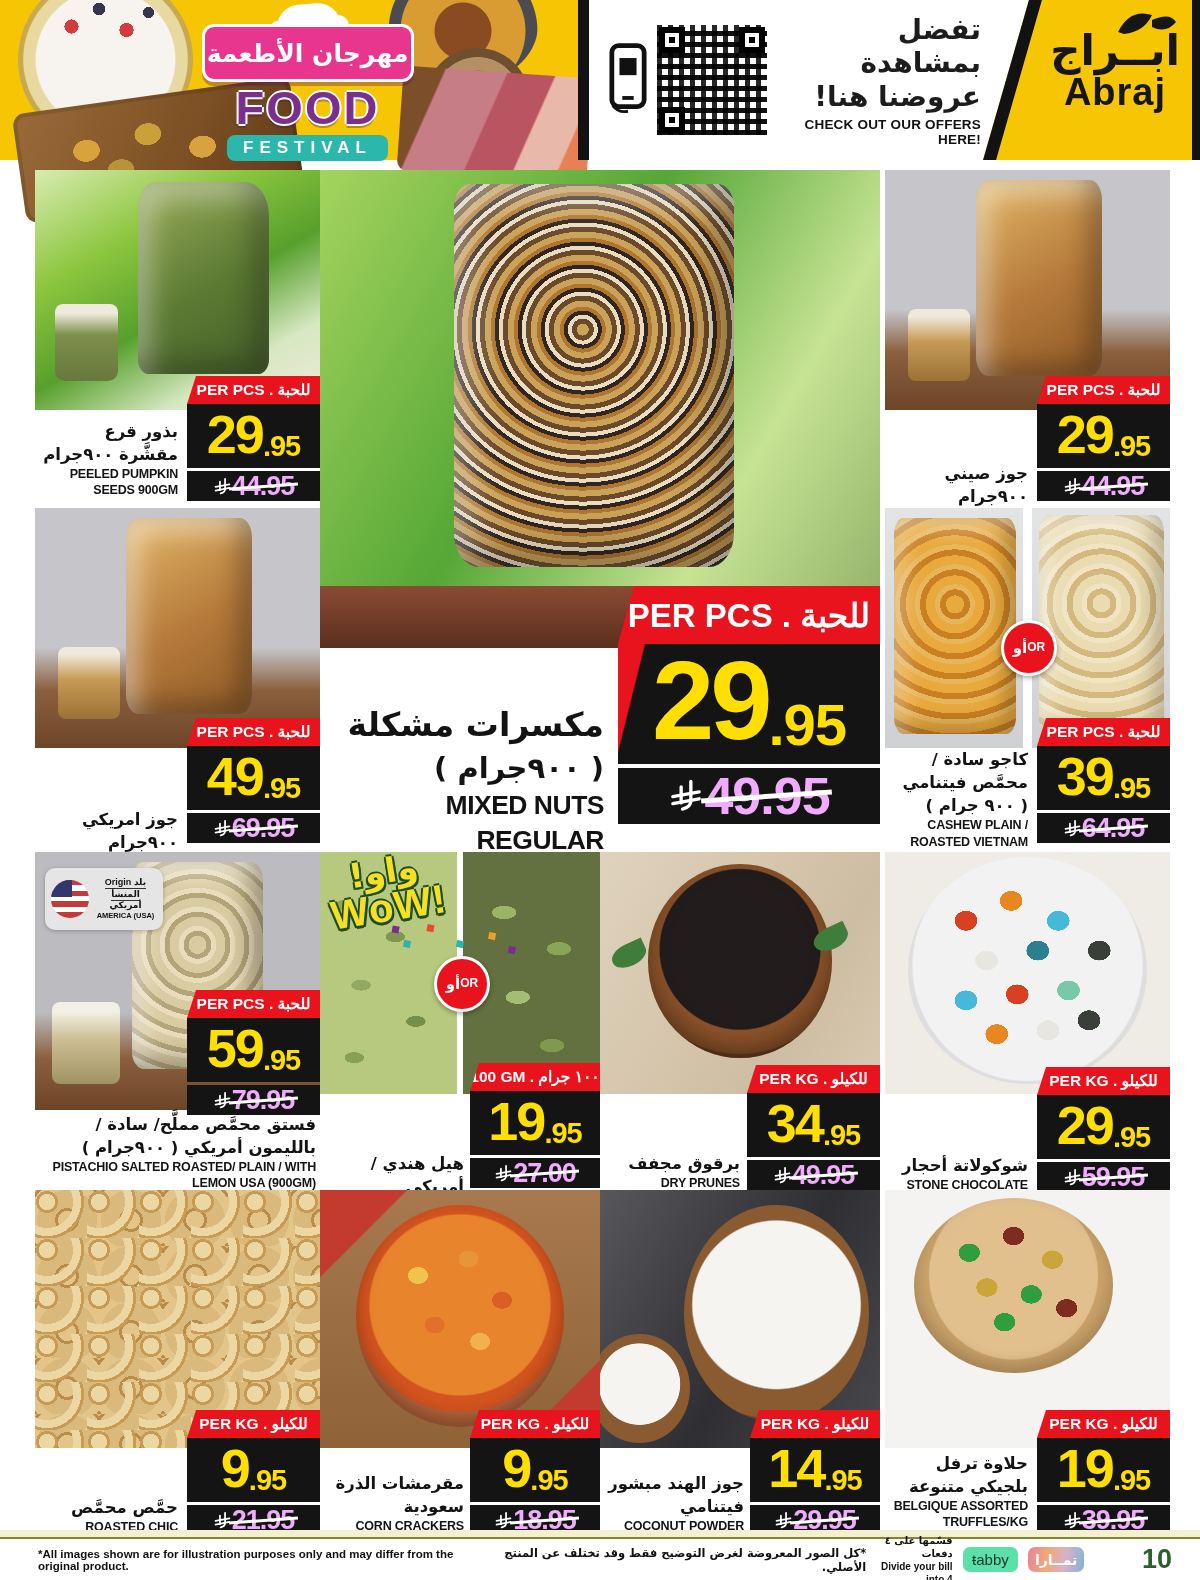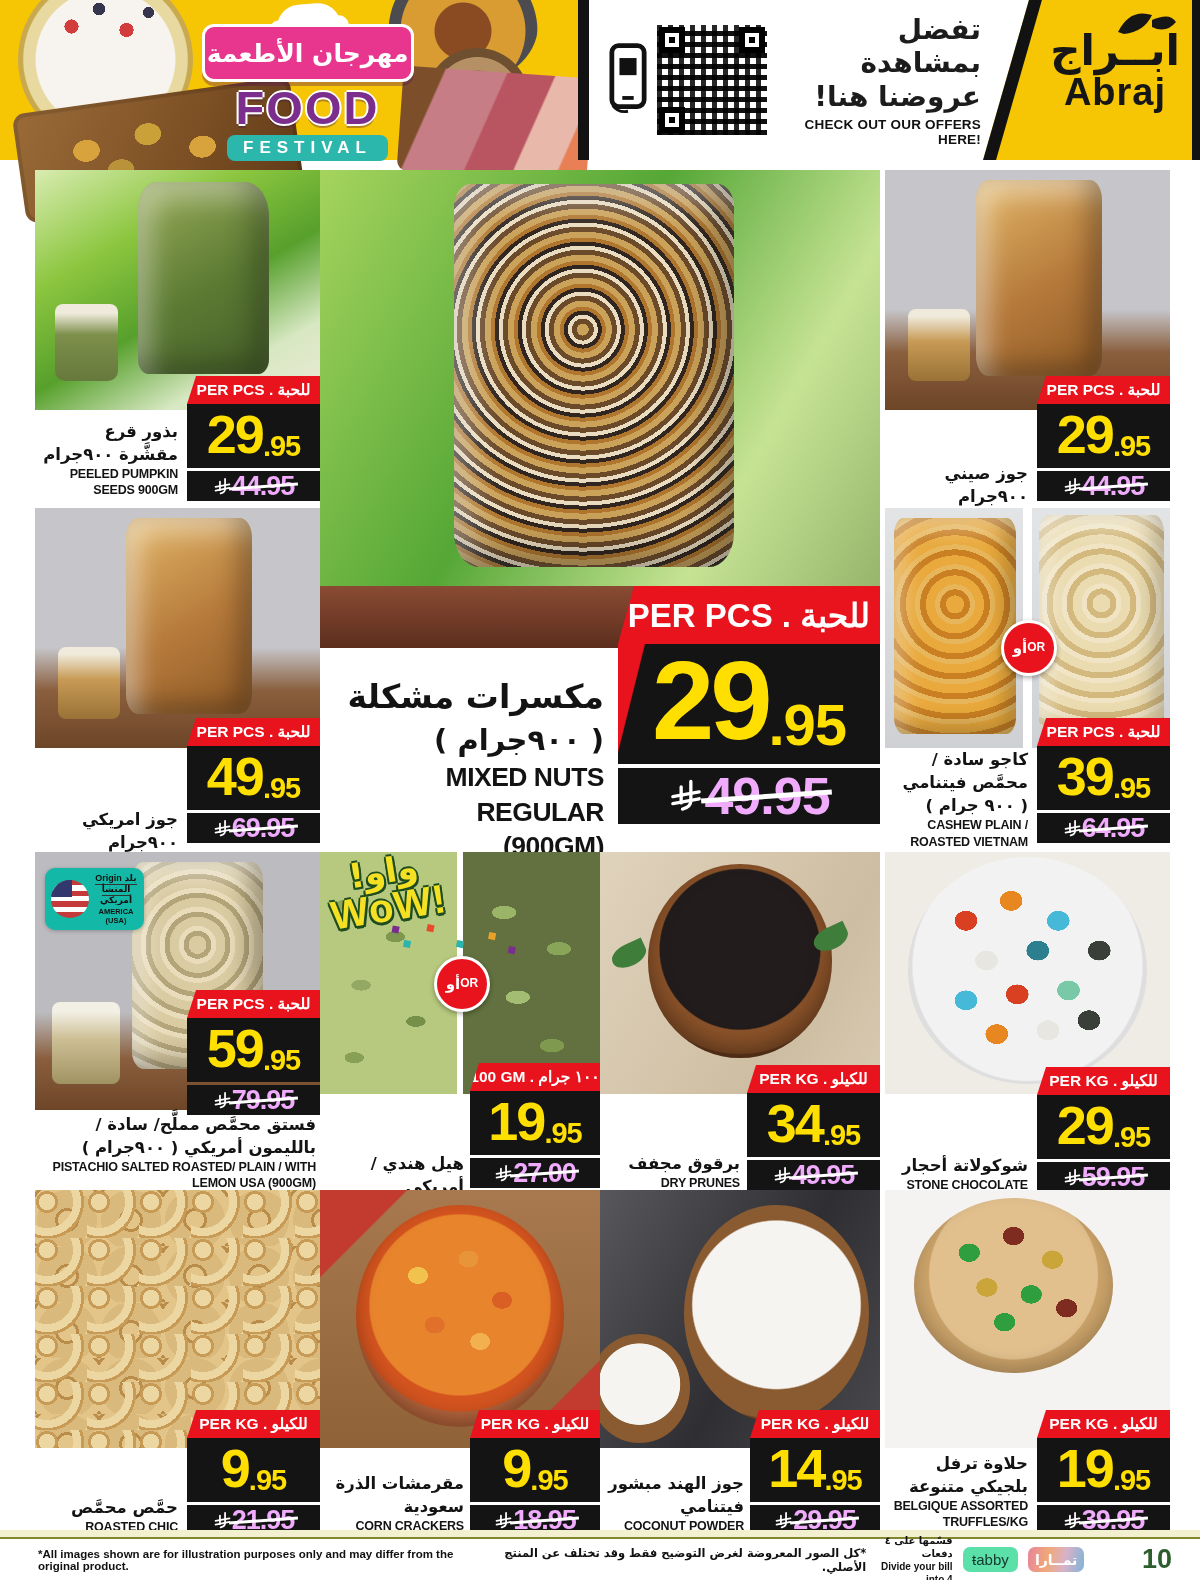--- a/index.html
+++ b/index.html
@@ -94,38 +94,38 @@
 
   
   .pb-big{width:262px;}
   .pb-big .unit-banner{height:58px;font-size:33px;clip-path:polygon(16px 0,100% 0,100% 100%,0 100%);}
   .pb-big .price-main{height:120px;background:linear-gradient(104deg,#e8131d 0 9%,#141414 9.5%);}
   .pb-big .p-int{font-size:112px;line-height:114px;letter-spacing:-4px;}
   .pb-big .p-dec{font-size:58px;padding-bottom:10px;}
   .pb-big .old-price{height:56px;font-size:52px;margin-top:4px;}
   .pb-big .riyal svg{width:36px;height:36px;}
   .pb-big .strike::after{height:5px;}
-  .names-big .name-ar{font-size:33px;line-height:1.35;}
+  .names-big .name-ar{font-size:33px;line-height:1.35;margin-top:28px;}
   .names-big .name-ar2{font-weight:bold;font-size:29px;line-height:1.4;color:#131313;}
   .names-big .name-en{font-size:26.5px;line-height:1.3;letter-spacing:-.5px;}
 
   
   .or-badge{position:absolute;width:50px;height:50px;border-radius:50%;background:#e8131d;
      border:3px solid #fff;box-shadow:0 2px 5px rgba(0,0,0,.35);display:flex;flex-direction:row;
      align-items:center;justify-content:center;color:#fff;font-weight:bold;z-index:5;}
   .or-ar{font-size:15px;line-height:1;}
   .or-en{font-size:12px;line-height:1.1;}
   .wow-badge{position:absolute;left:8px;top:4px;z-index:5;transform:rotate(-9deg);text-align:center;}
   .wow-ar{display:block;font-weight:bold;font-size:34px;line-height:.9;color:#f5e023;
      text-shadow:-2px 0 #1e4d20,2px 0 #1e4d20,0 -2px #1e4d20,0 2px #1e4d20,2px 2px #1e4d20,-2px 2px #1e4d20;}
   .wow-en{display:block;font-weight:bold;font-size:40px;line-height:1;letter-spacing:1px;color:#f5e023;
      text-shadow:-2px 0 #1e4d20,2px 0 #1e4d20,0 -2px #1e4d20,0 3px #1e4d20,2px 2px #1e4d20,-2px 2px #1e4d20;}
   .confetti{position:absolute;width:7px;height:7px;transform:rotate(20deg);background:#7a2d8f;
      box-shadow:34px -8px 0 #e84b2c,66px 2px 0 #2bb5ad,96px -12px 0 #e8a22c,118px -2px 0 #7a2d8f,14px 12px 0 #2bb5ad;}
-  .origin-badge{position:absolute;left:10px;top:16px;width:99px;height:62px;background:#14b8a6;
+  .origin-badge{position:absolute;left:10px;top:16px;width:118px;height:62px;background:#e5e5e5;
      border-radius:10px;box-shadow:0 1px 4px rgba(0,0,0,.25);z-index:5;display:flex;align-items:center;
      gap:5px;padding:4px 6px;box-sizing:border-box;}
   .flag{width:38px;height:38px;border-radius:50%;flex:0 0 auto;
      background:linear-gradient(180deg,#c43a3a 0 14%,#fff 14% 28%,#c43a3a 28% 42%,#fff 42% 56%,#c43a3a 56% 70%,#fff 70% 84%,#c43a3a 84%);
      position:relative;overflow:hidden;}
   .flag::before{content:"";position:absolute;left:0;top:0;width:55%;height:45%;background:#32386e;}
   .origin-texts{font-size:9px;line-height:1.25;font-weight:bold;text-align:center;}
   .origin-line1{border-bottom:1px solid #333;padding-bottom:1px;}
   .origin-country-en{font-size:7.5px;}
 

